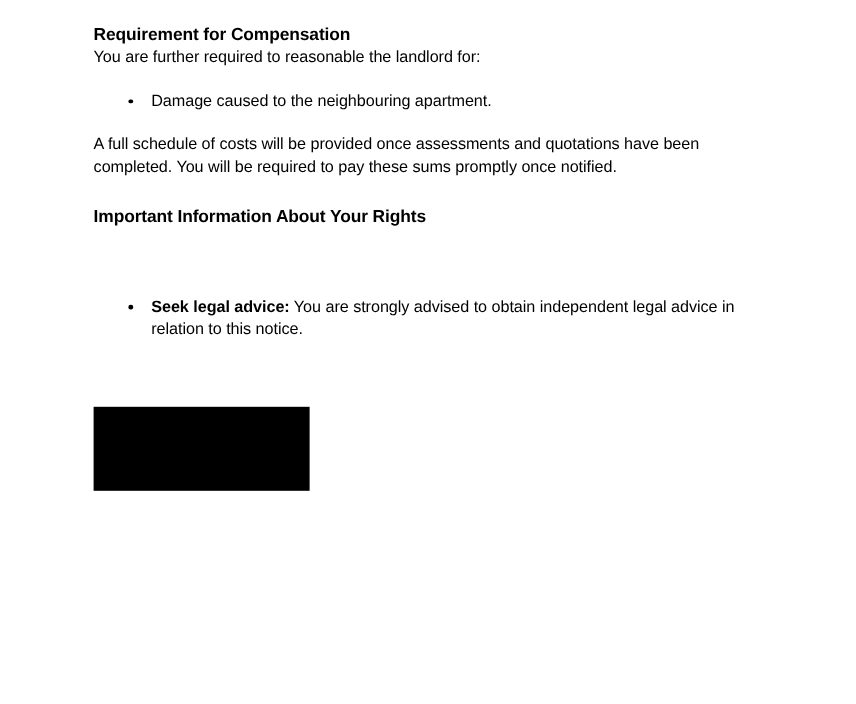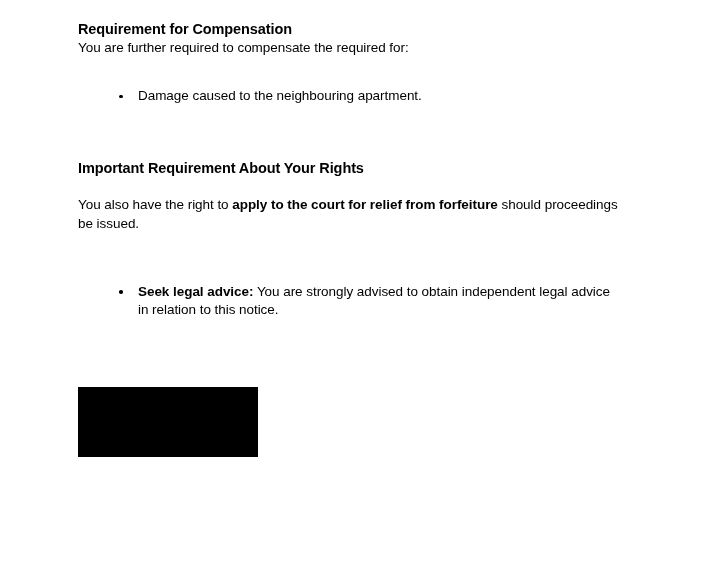--- a/index.html
+++ b/index.html
@@ -41,21 +41,21 @@
     letter-spacing: -0.05px;
   }
   .spacer-sm { height: 10px; }
   .spacer-md { height: 14px; }
   .spacer-lg { height: 18px; }
   .spacer-xl { height: 24px; }
   .spacer-blank { height: 18px; }
 
   ul.bullets {
     list-style: none;
-    margin: 16px;
+    margin: 4px;
     padding: 0;
   }
   ul.bullets li {
     position: relative;
     font-size: 13.5px;
     line-height: 18.2px;
     padding-left: 44px;
     margin: 0;
     letter-spacing: -0.05px;
   }
@@ -80,41 +80,41 @@
     background: #000000;
   }
 </style>
 </head>
 <body>
 
 <div class="page">
   <div class="content">
 
     <h2 class="section-heading">Requirement for Compensation</h2>
-    <p class="para">You are further required to compensate the required for:</p>
+    <p class="para">You are further required to reasonable the landlord for:</p>
 
     <div class="spacer-md"></div>
 
     <ul class="bullets">
       <li>
         <span class="dot"></span>
         <span>Damage caused to the neighbouring apartment.</span>
       </li>
     </ul>
 
     <div class="spacer-md"></div>
 
+    <p class="para">A full schedule of costs will be provided once assessments and quotations have been completed. You will be required to pay these sums promptly once notified.</p>
 
     <div class="spacer-xl"></div>
 
-    <h2 class="section-heading">Important Requirement About Your Rights</h2>
+    <h2 class="section-heading">Important Information About Your Rights</h2>
 
     <div class="spacer-blank"></div>
 
-    <p class="para"><span>You also have the right to </span><span class="b">apply to the court for relief from forfeiture</span><span> should proceedings be issued.</span></p>
 
     <div class="spacer-xl"></div>
 
 
     <div class="spacer-sm"></div>
 
     <ul class="bullets">
       <li>
         <span class="dot"></span>
         <span class="b">Seek legal advice:</span><span> You are strongly advised to obtain independent legal advice in relation to this notice.</span>

